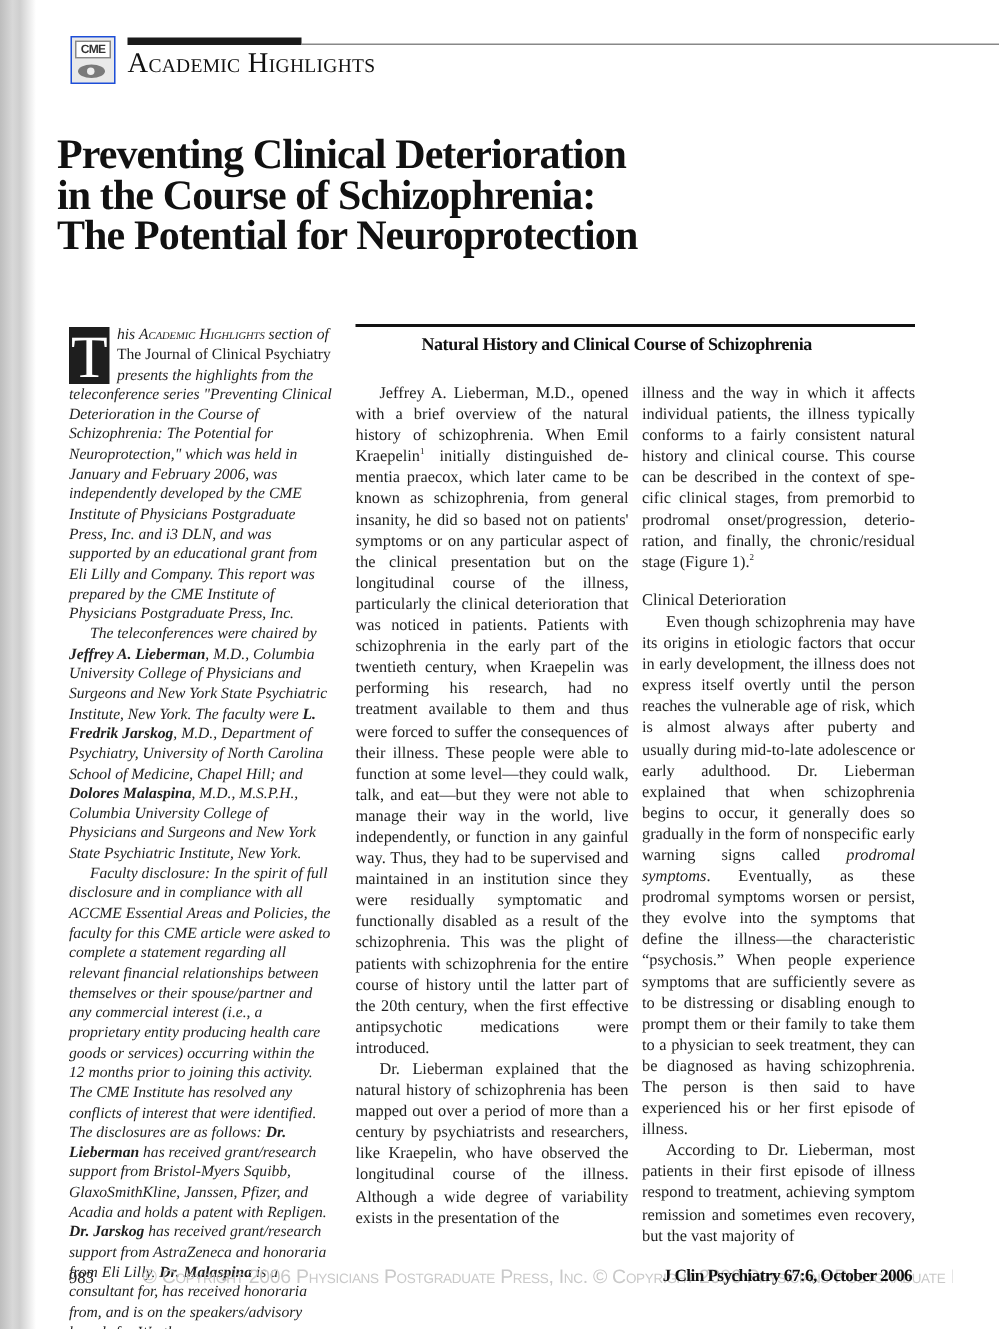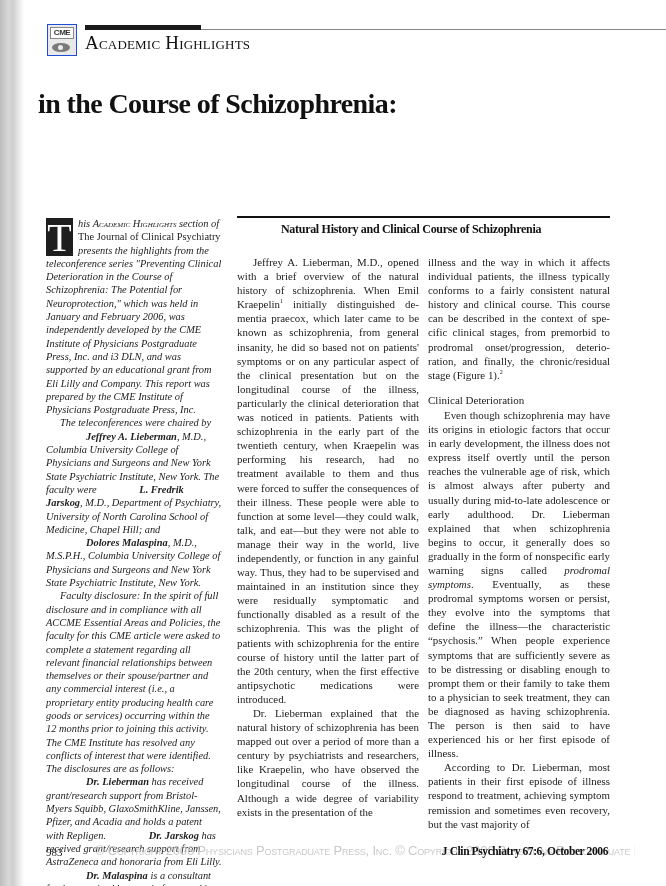--- a/index.html
+++ b/index.html
@@ -55,21 +55,21 @@
   }
   .sidebar p { margin: 0; }
   .sidebar p.indent { text-indent: 14px; }
   .dropcap {
     float: left; width: 27px; height: 38px; background: #1e1e1e; color: #fff;
     font-style: normal; font-weight: normal; font-size: 40px; line-height: 40px;
     text-align: center; margin: 1px 5px 0 0;
   }
   .sidebar .sc { font-variant: small-caps; }
   .sidebar .roman { font-style: normal; }
-  .sidebar b { font-weight: bold; margin-left: 40px; }
+  .sidebar b { font-weight: bold; }
 
   .main-rule {
     position: absolute; left: 237px; top: 216px; width: 373px; height: 2px; background: #111;
   }
   .main-heading {
     position: absolute; left: 237px; top: 222px;
     font-weight: bold; font-size: 12px; letter-spacing: -0.3px; color: #111; white-space: nowrap; margin-left: 44px;
   }
   .col {
     position: absolute; top: 255px; width: 182px;
@@ -105,21 +105,23 @@
 
 <div class="logo">
   <div class="logo-top">CME</div>
   <div class="logo-eye"></div>
 </div>
 <div class="header-bar-thick"></div>
 <div class="header-bar-thin"></div>
 <div class="section-label">Academic Highlights</div>
 
 <div class="title">
+  <div>Preventing Clinical Deterioration</div>
   <div>in the Course of Schizophrenia:</div>
+  <div>The Potential for Neuroprotection</div>
 </div>
 
 <div class="sidebar">
   <p>
     <span class="dropcap">T</span><span>his </span><span class="sc">Academic Highlights</span><span> section of </span><span class="roman">The Journal of Clinical Psychiatry</span><span> presents the highlights from the teleconference series "Preventing Clinical Deterioration in the Course of Schizophrenia: The Potential for Neuroprotection," which was held in January and February 2006, was independently developed by the CME Institute of Physicians Postgraduate Press, Inc. and i3 DLN, and was supported by an educational grant from Eli Lilly and Company. This report was prepared by the CME Institute of Physicians Postgraduate Press, Inc.</span>
   </p>
   <p class="indent">
     <span>The teleconferences were chaired by </span><b>Jeffrey A. Lieberman</b><span>, M.D., Columbia University College of Physicians and Surgeons and New York State Psychiatric Institute, New York. The faculty were </span><b>L. Fredrik Jarskog</b><span>, M.D., Department of Psychiatry, University of North Carolina School of Medicine, Chapel Hill; and </span><b>Dolores Malaspina</b><span>, M.D., M.S.P.H., Columbia University College of Physicians and Surgeons and New York State Psychiatric Institute, New York.</span>
   </p>
   <p class="indent">

